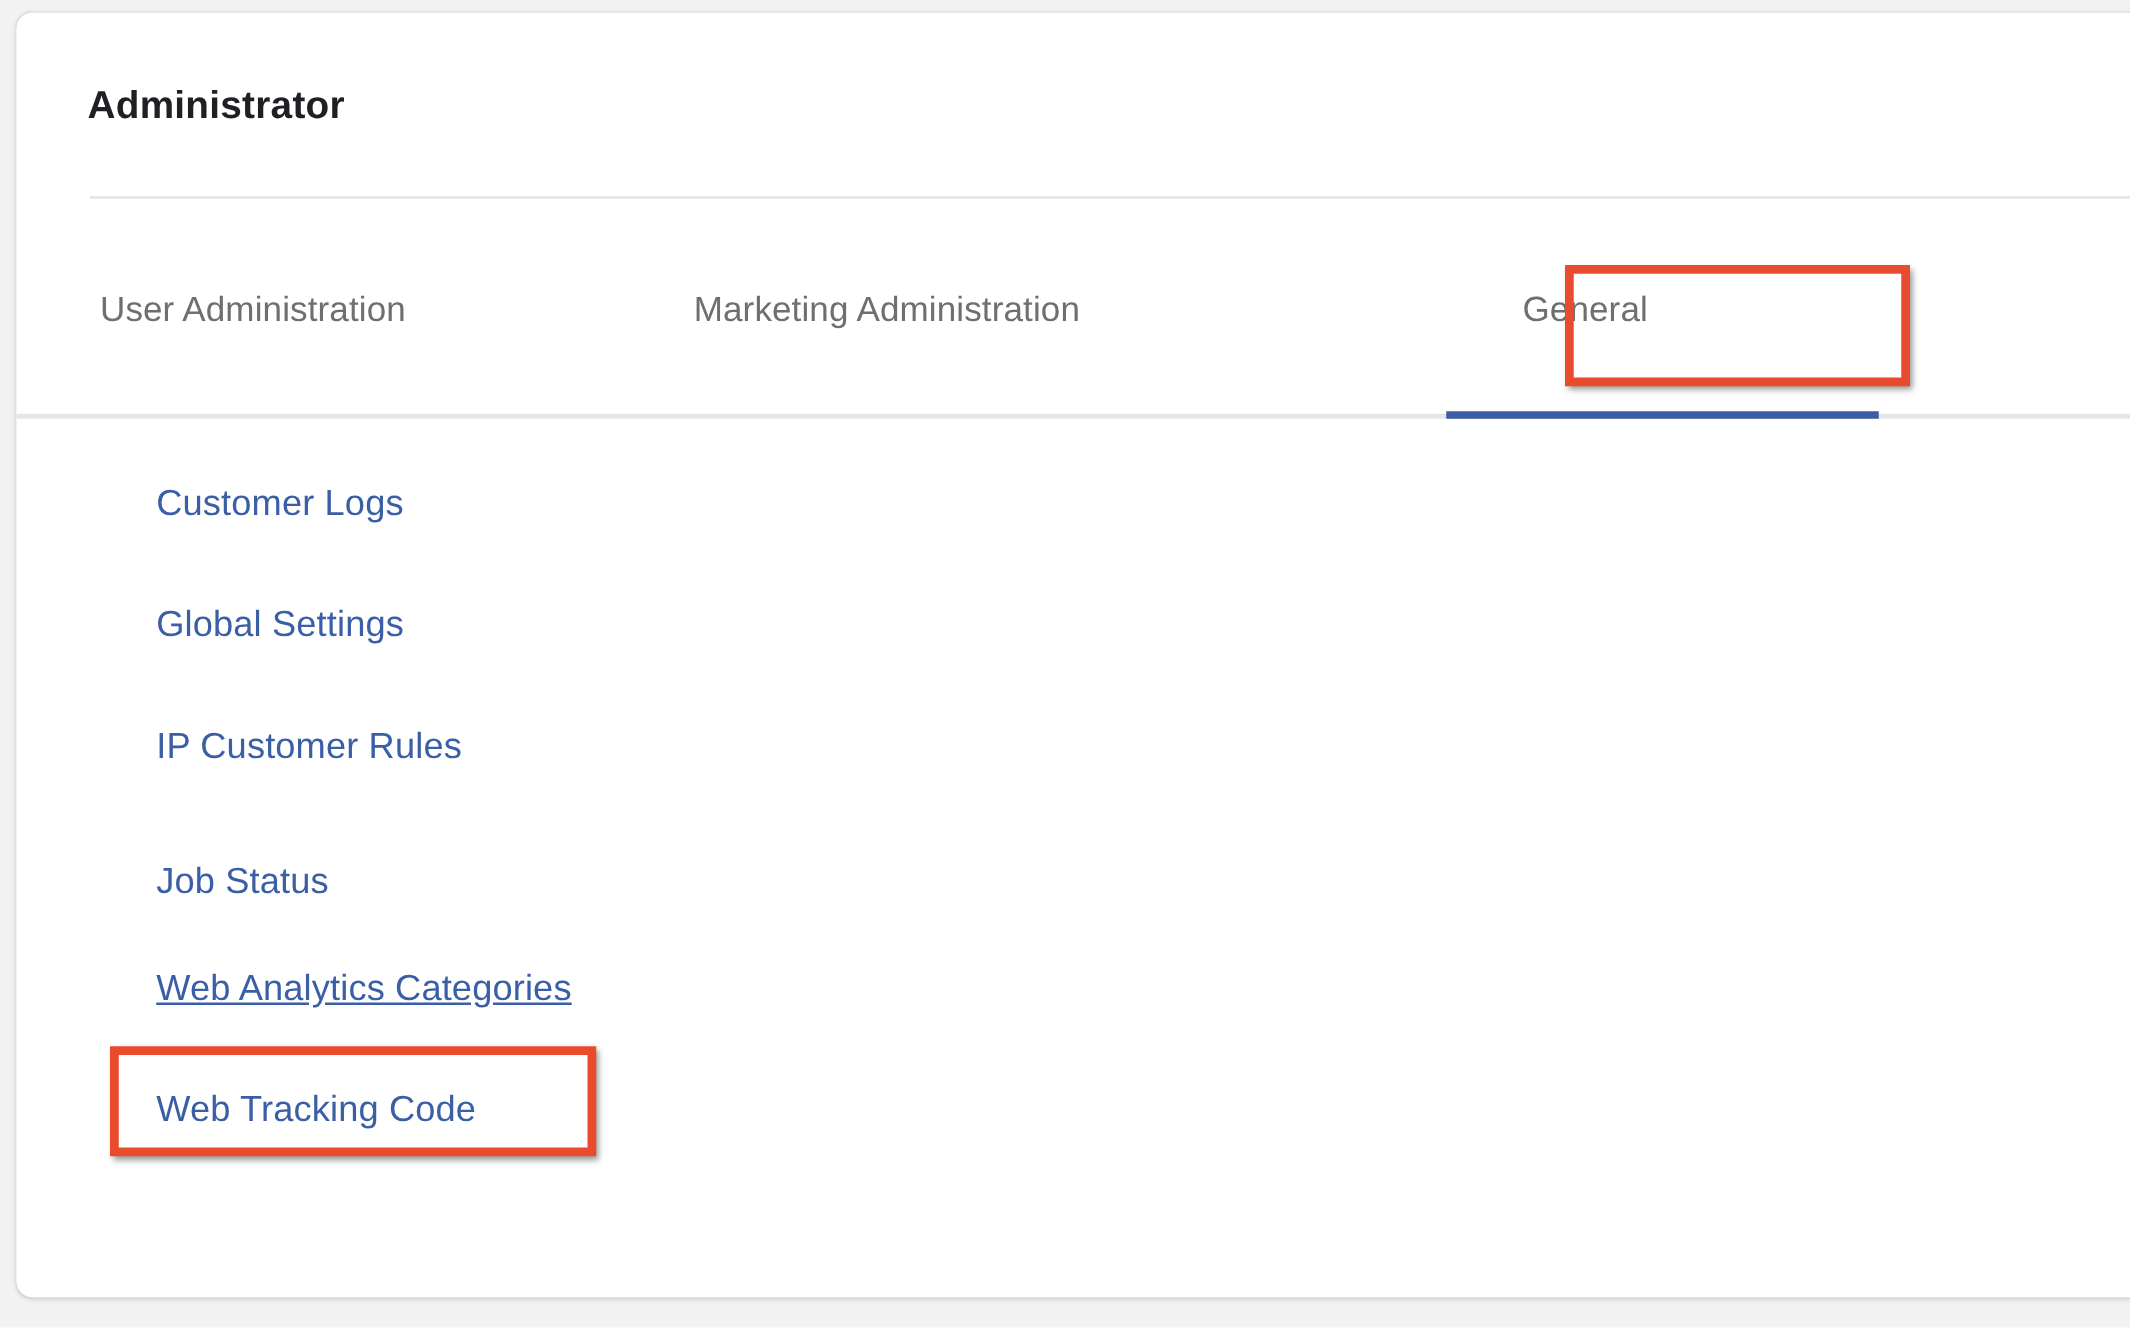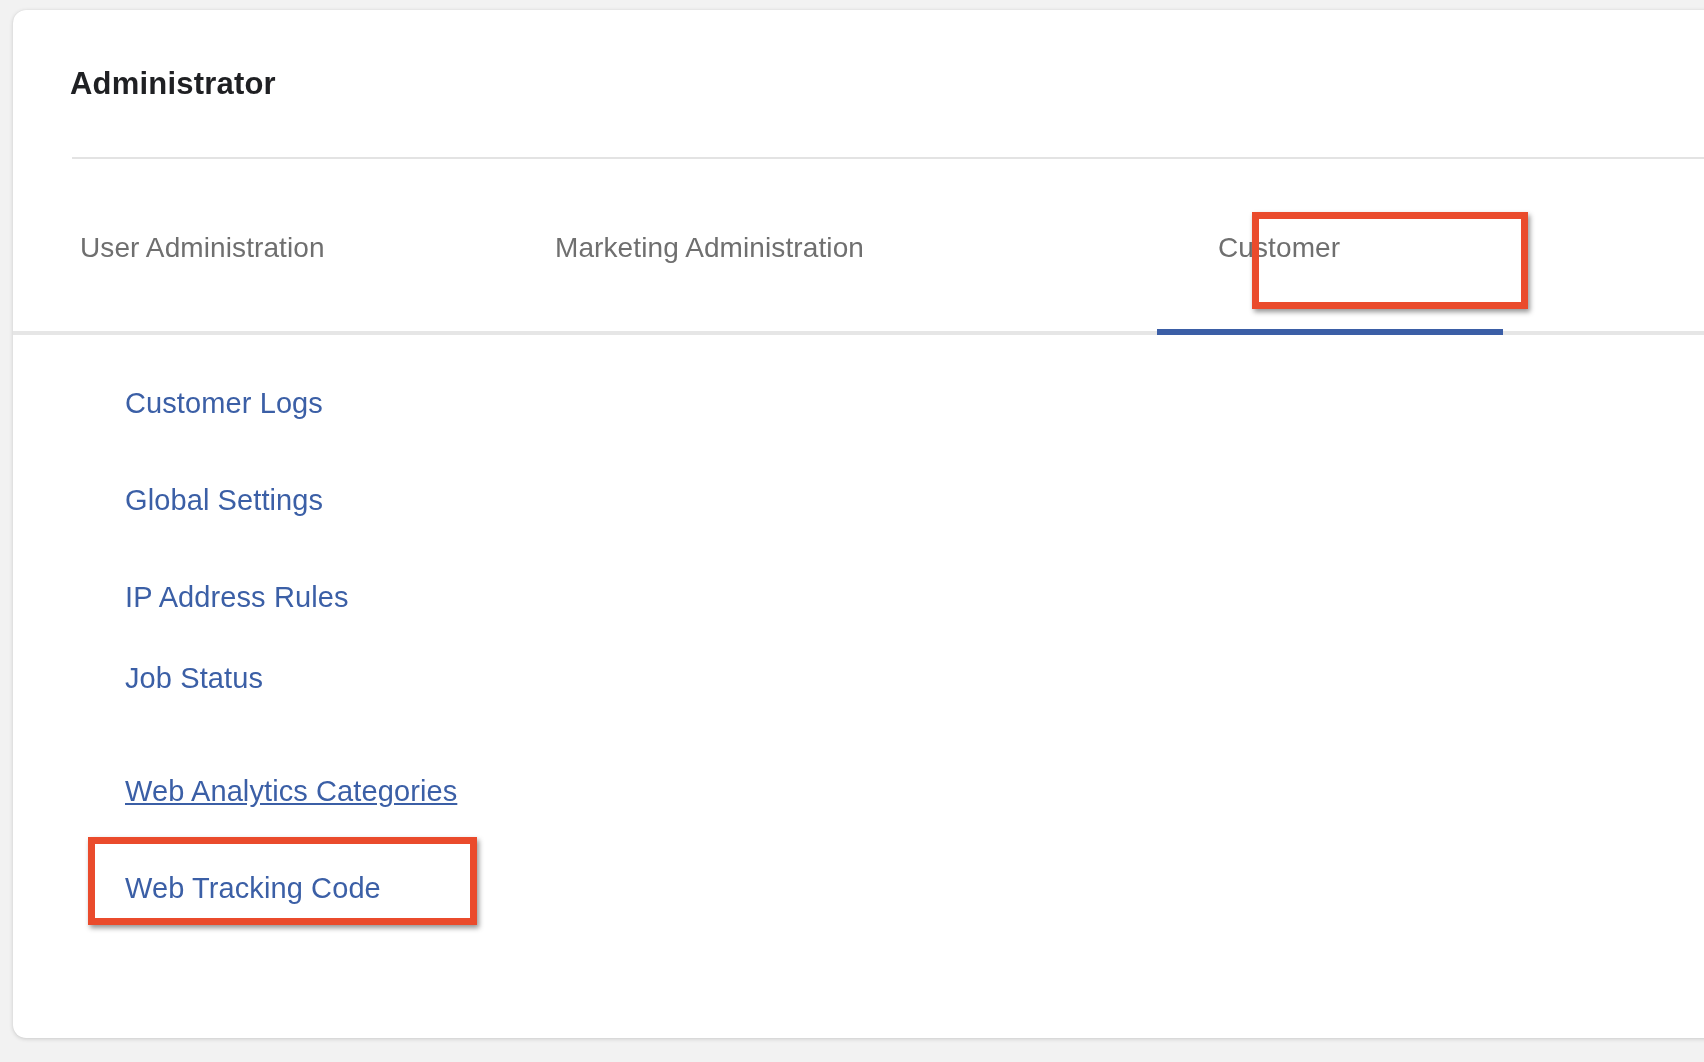--- a/index.html
+++ b/index.html
@@ -139,30 +139,30 @@
 
   <div class="header-divider"></div>
 
   <div class="tabbar">
     <div class="tabbar-border"></div>
 
     <div class="tab tab-marketing">Marketing Administration</div>
 
     <div class="tab tab-user">User Administration</div>
 
-    <div class="tab tab-general">Customer</div>
+    <div class="tab tab-general">General</div>
 
     <div class="tab-indicator"></div>
   </div>
 
   <div class="link-list">
     <a class="link-item" href="#" style="top:18px;">Customer Logs</a>
     <a class="link-item" href="#" style="top:115px;text-align:center;">Global Settings</a>
-    <a class="link-item" href="#" style="top:212px;">IP Address Rules</a>
-    <a class="link-item" href="#" style="top:293px;">Job Status</a>
+    <a class="link-item" href="#" style="top:212px;">IP Customer Rules</a>
+    <a class="link-item" href="#" style="top:320px;">Job Status</a>
     <a class="link-item" href="#" style="top:406px;text-decoration:underline;">Web Analytics Categories</a>
     <a class="link-item" href="#" style="top:503px;text-align:center;">Web Tracking Code</a>
   </div>
 
   <div class="anno-box anno-general"></div>
 
   <div class="anno-box anno-webtracking"></div>
 
 </div>
 

